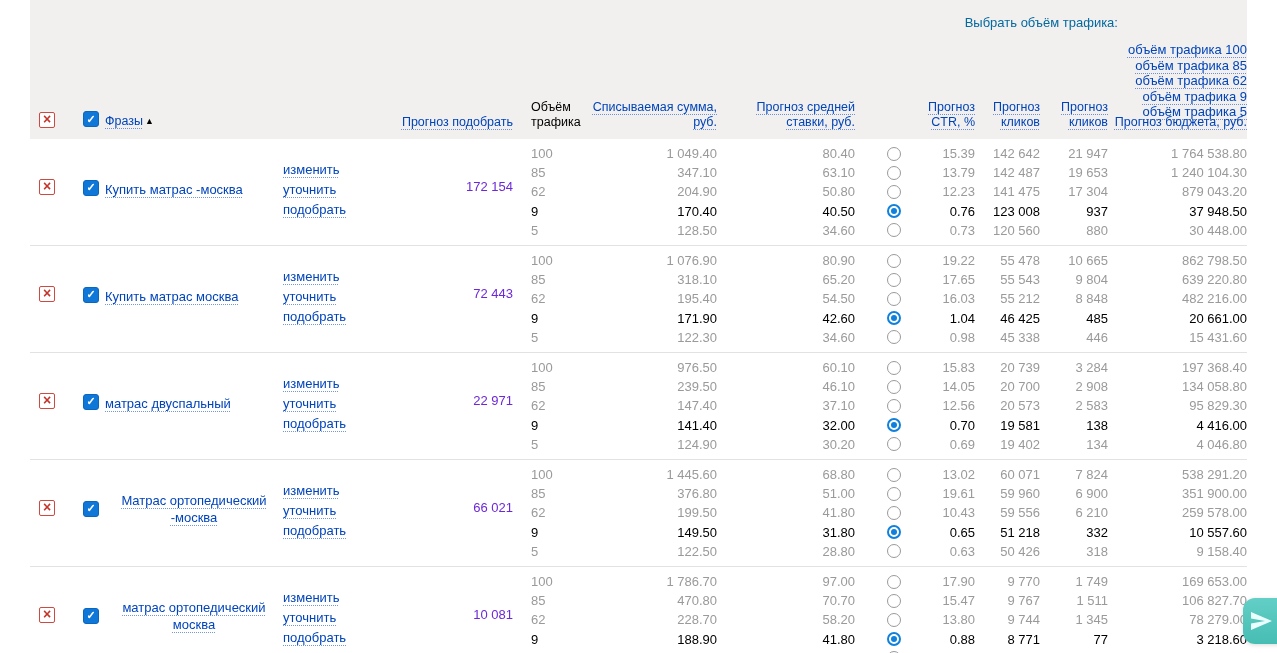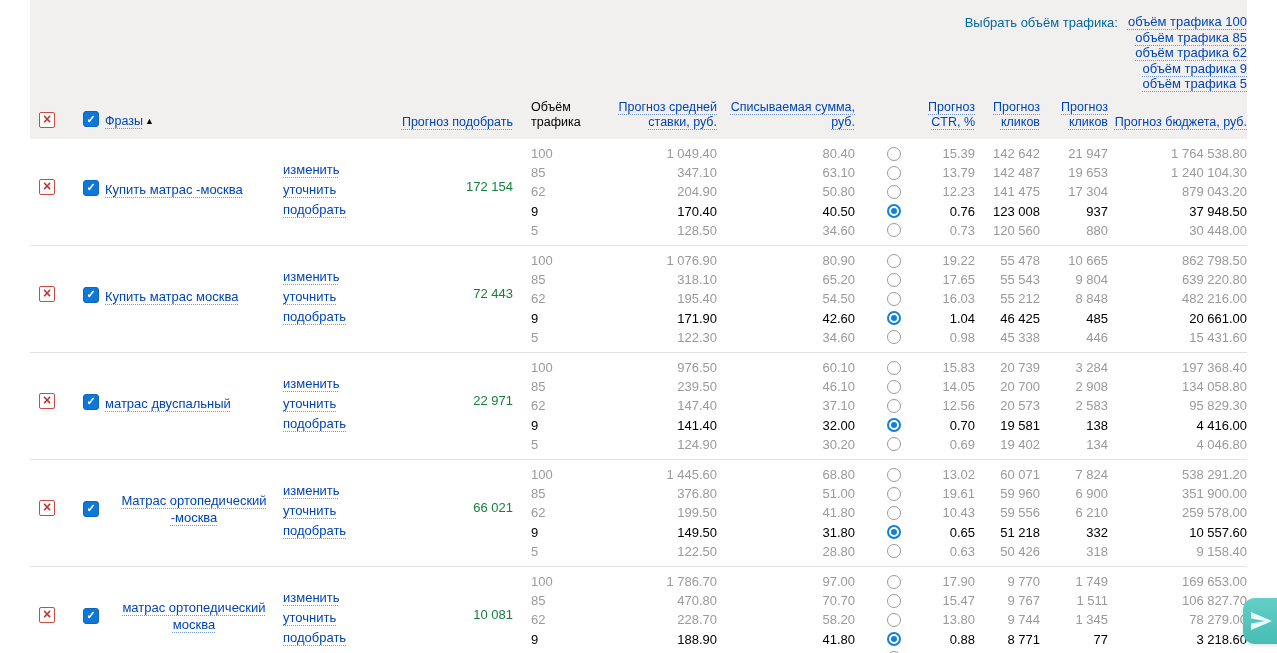--- a/index.html
+++ b/index.html
@@ -8,21 +8,21 @@
     background:#ffffff;
     font-family:"Liberation Sans", sans-serif;
     color:#000;
     -webkit-font-smoothing:antialiased;
   }
   .band{position:absolute;left:30px;top:0;width:1217px;height:139px;background:#f1f0ee;}
 
   
   .selector{position:absolute;top:14px;right:30px;display:flex;gap:10px;align-items:flex-start;}
   .selector .lbl{font-size:13px;line-height:16px;color:#0369a1;white-space:nowrap;padding-top:1px;}
-  .selector .opts{display:flex;flex-direction:column;align-items:flex-end;}
+  .selector .opts{display:flex;flex-direction:column;align-items:flex-end;margin-top:28px;}
   .selector .opts a{font-size:13px;line-height:15.5px;white-space:nowrap;}
 
   
   a.link{
     color:#0044bb;text-decoration:underline dotted 1px;
     text-decoration-color:rgba(0,68,187,.55);
     text-underline-offset:3px;cursor:pointer;
   }
 
   
@@ -67,21 +67,21 @@
     height:106px;border-bottom:1px solid #e4e2df;box-sizing:content-box;
   }
   .cell{box-sizing:border-box;}
   .cell.del{padding:38px 0 0 9px;}
   .cell.chk{padding:38px 0 0 9px;}
   .cell.phrase{padding-top:42px;font-size:13px;line-height:17px;}
   .group.two-line .cell.phrase{padding-top:32px;text-align:center;}
   .cell.phrase a{display:inline;}
   .cell.actions{padding-top:24px;font-size:13px;}
   .cell.actions a{display:table;line-height:14px;margin-bottom:6px;white-space:nowrap;}
-  .cell.queries{padding-top:40px;font-size:13px;text-align:right;color:#15803d;}
+  .cell.queries{padding-top:40px;font-size:13px;text-align:right;color:#6d28d9;}
   .vgrid{
     display:grid;padding-top:5px;
     grid-template-columns:77px 127px 138px 52px 68px 65px 68px 139px;
     grid-auto-rows:19.2px;
     font-size:13px;line-height:19.2px;color:#9a9a9a;
   }
   .vgrid .vol{padding-left:18px;text-align:left;}
   .vgrid .num{text-align:right;}
   .vgrid .rad{display:flex;align-items:center;justify-content:flex-end;padding-right:6px;}
   .vgrid .sel{color:#000;}
@@ -119,22 +119,22 @@
     <span class="checkbox">
         <span class="tick">✓</span>
       </span>
   </div>
   <div class="hcell">
     <a class="link">Фразы</a><span class="sortarrow">▲</span>
   </div>
   <div class="hcell"></div>
   <div class="hcell r"><a class="link">Прогноз подобрать</a></div>
   <div class="hcell volhead">Объём трафика</div>
+  <div class="hcell r"><a class="link">Списываемая сумма, руб.</a></div>
   <div class="hcell r"><a class="link">Прогноз средней ставки, руб.</a></div>
-  <div class="hcell r"><a class="link">Списываемая сумма, руб.</a></div>
   <div class="hcell"></div>
   <div class="hcell r"><a class="link">Прогноз CTR, %</a></div>
   <div class="hcell r"><a class="link">Прогноз кликов</a></div>
   <div class="hcell r"><a class="link">Прогноз кликов</a></div>
   <div class="hcell r"><a class="link">Прогноз бюджета, руб.</a></div>
 </div>
 
 <div class="tbody">
     <div class="group">
       <div class="cell del"><span class="xicon">×</span></div>

